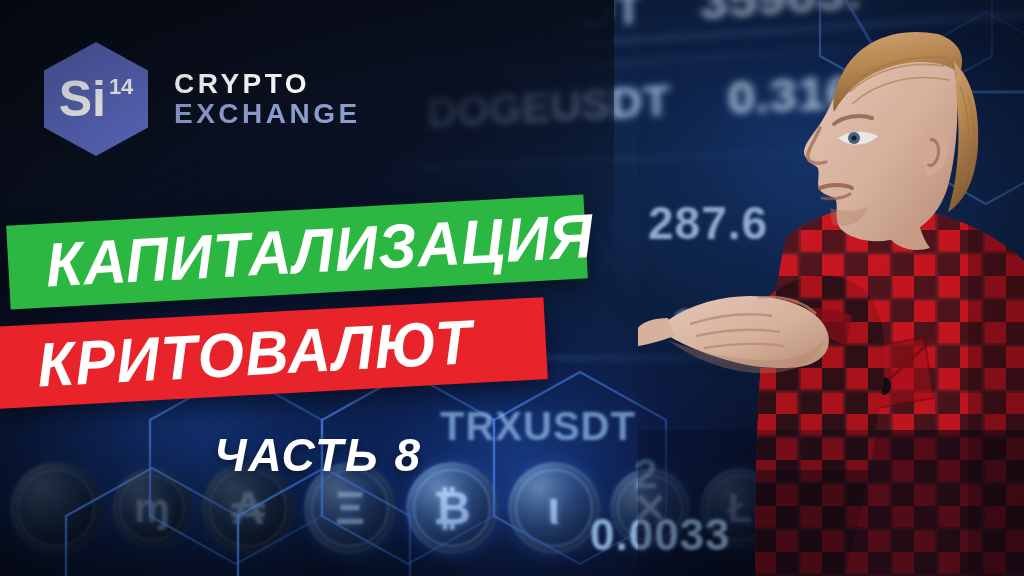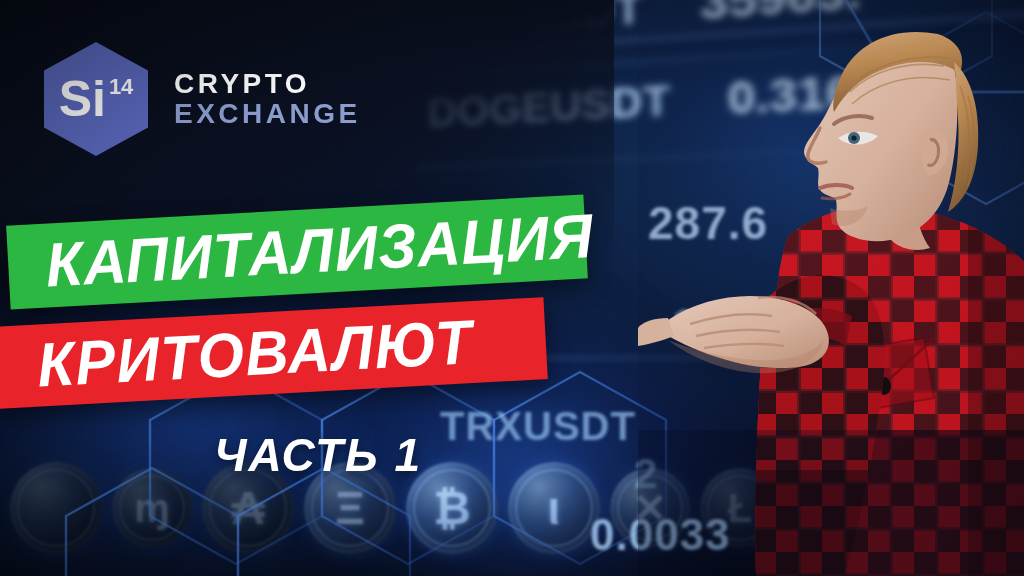--- a/index.html
+++ b/index.html
@@ -425,16 +425,16 @@
     </div>
   </div>
 
   <div class="banner banner-green">
     <span>КАПИТАЛИЗАЦИЯ</span>
   </div>
   <div class="banner banner-red">
     <span>КРИТОВАЛЮТ</span>
   </div>
 
-  <div class="part">ЧАСТЬ 1</div>
+  <div class="part">ЧАСТЬ 8</div>
 
   <div class="bg-vignette"></div>
 </div>
 
 </body></html>

